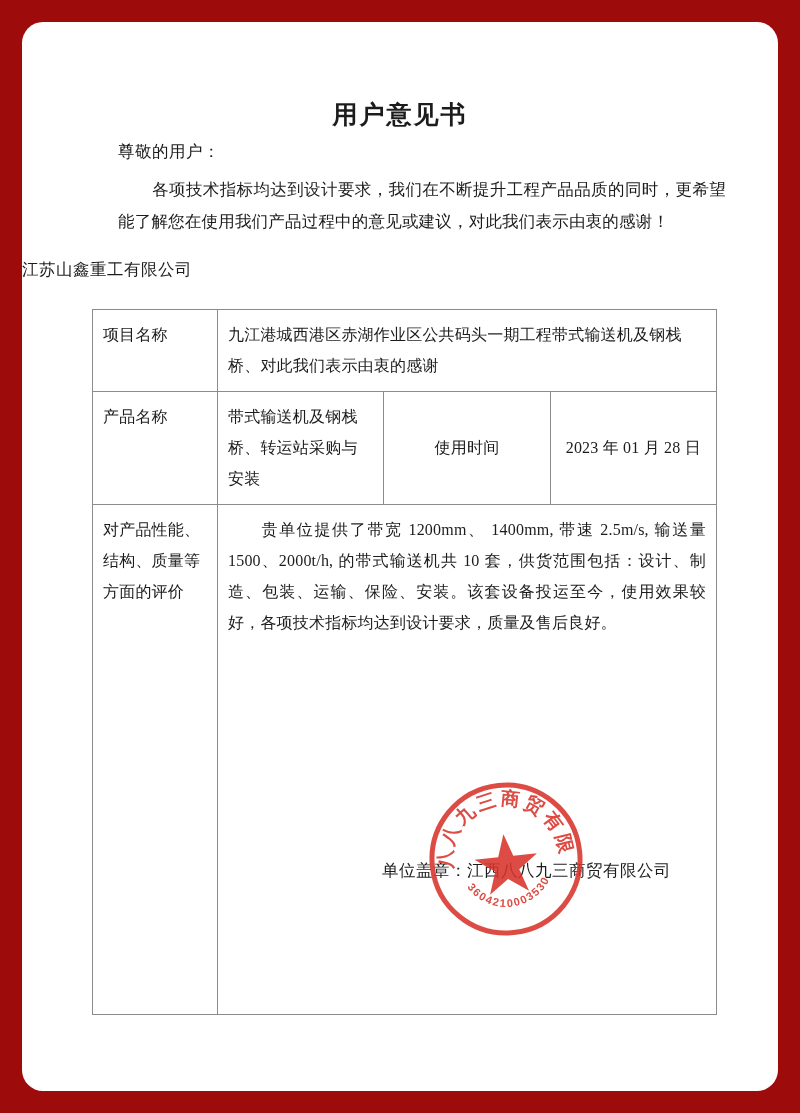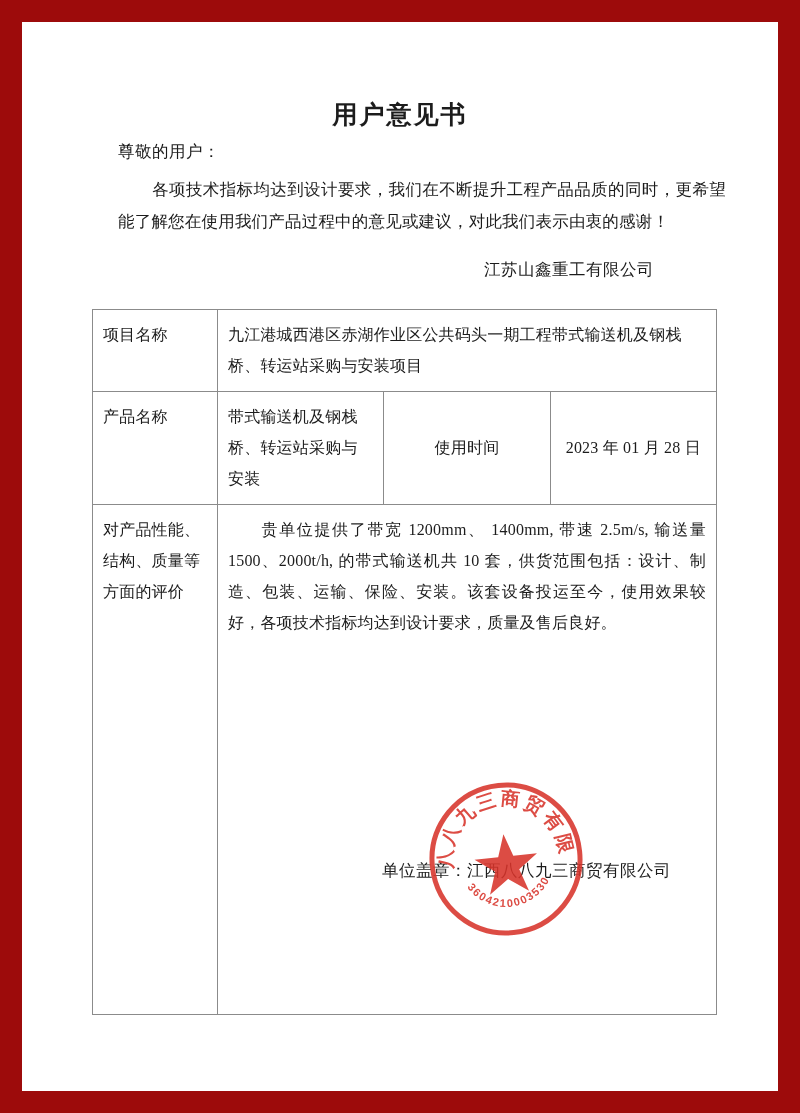--- a/index.html
+++ b/index.html
@@ -26,20 +26,21 @@
   }
 
   
   .sheet {
     position: absolute;
     left: 22px; top: 22px;
     width: 756px;
     height: 1069px;
     background: #ffffff;
     box-sizing: border-box;
+    border-radius: 21px;
   }
 
   .doc-title {
     position: absolute;
     left: 0; top: 76px;
     width: 756px;
     text-align: center;
     font-size: 25px;
     font-weight: bold;
     letter-spacing: 2px;
@@ -63,21 +64,21 @@
     text-align: justify;
     letter-spacing: 0.2px;
   }
   .intro .indent { display: inline-block; width: 34px; }
 
   .company-line {
     position: absolute;
     left: 0; top: 237px;
     width: 698px;
     padding-right: 66px;
-    text-align: right;
+    text-align: left;
     font-size: 16.5px;
     box-sizing: border-box;
     letter-spacing: 0.5px;
   }
 
   
   .info-table {
     position: absolute;
     left: 70px; top: 287px;
     width: 625px;
@@ -147,21 +148,21 @@
   <div class="intro">
     <span class="indent"></span><span>各项技术指标均达到设计要求，我们在不断提升工程产品品质的同时，更希望能了解您在使用我们产品过程中的意见或建议，对此我们表示由衷的感谢！</span>
   </div>
 
   <div class="company-line">江苏山鑫重工有限公司</div>
 
   <table class="info-table">
     <tbody>
       <tr>
         <td class="col-label">项目名称</td>
-        <td colspan="3">九江港城西港区赤湖作业区公共码头一期工程带式输送机及钢栈桥、转运站采购与安装项目</td>
+        <td colspan="3">九江港城西港区赤湖作业区公共码头一期工程带式输送机及钢栈桥、对此我们表示由衷的感谢</td>
       </tr>
       <tr>
         <td class="col-label">产品名称</td>
         <td>带式输送机及钢栈桥、转运站采购与安装</td>
         <td class="col-mid cell-center">使用时间</td>
         <td class="col-date cell-center">2023 年 01 月 28 日</td>
       </tr>
       <tr>
         <td class="col-label cell-label-tall">对产品性能、结构、质量等方面的评价</td>
         <td colspan="3" class="cell-eval">

